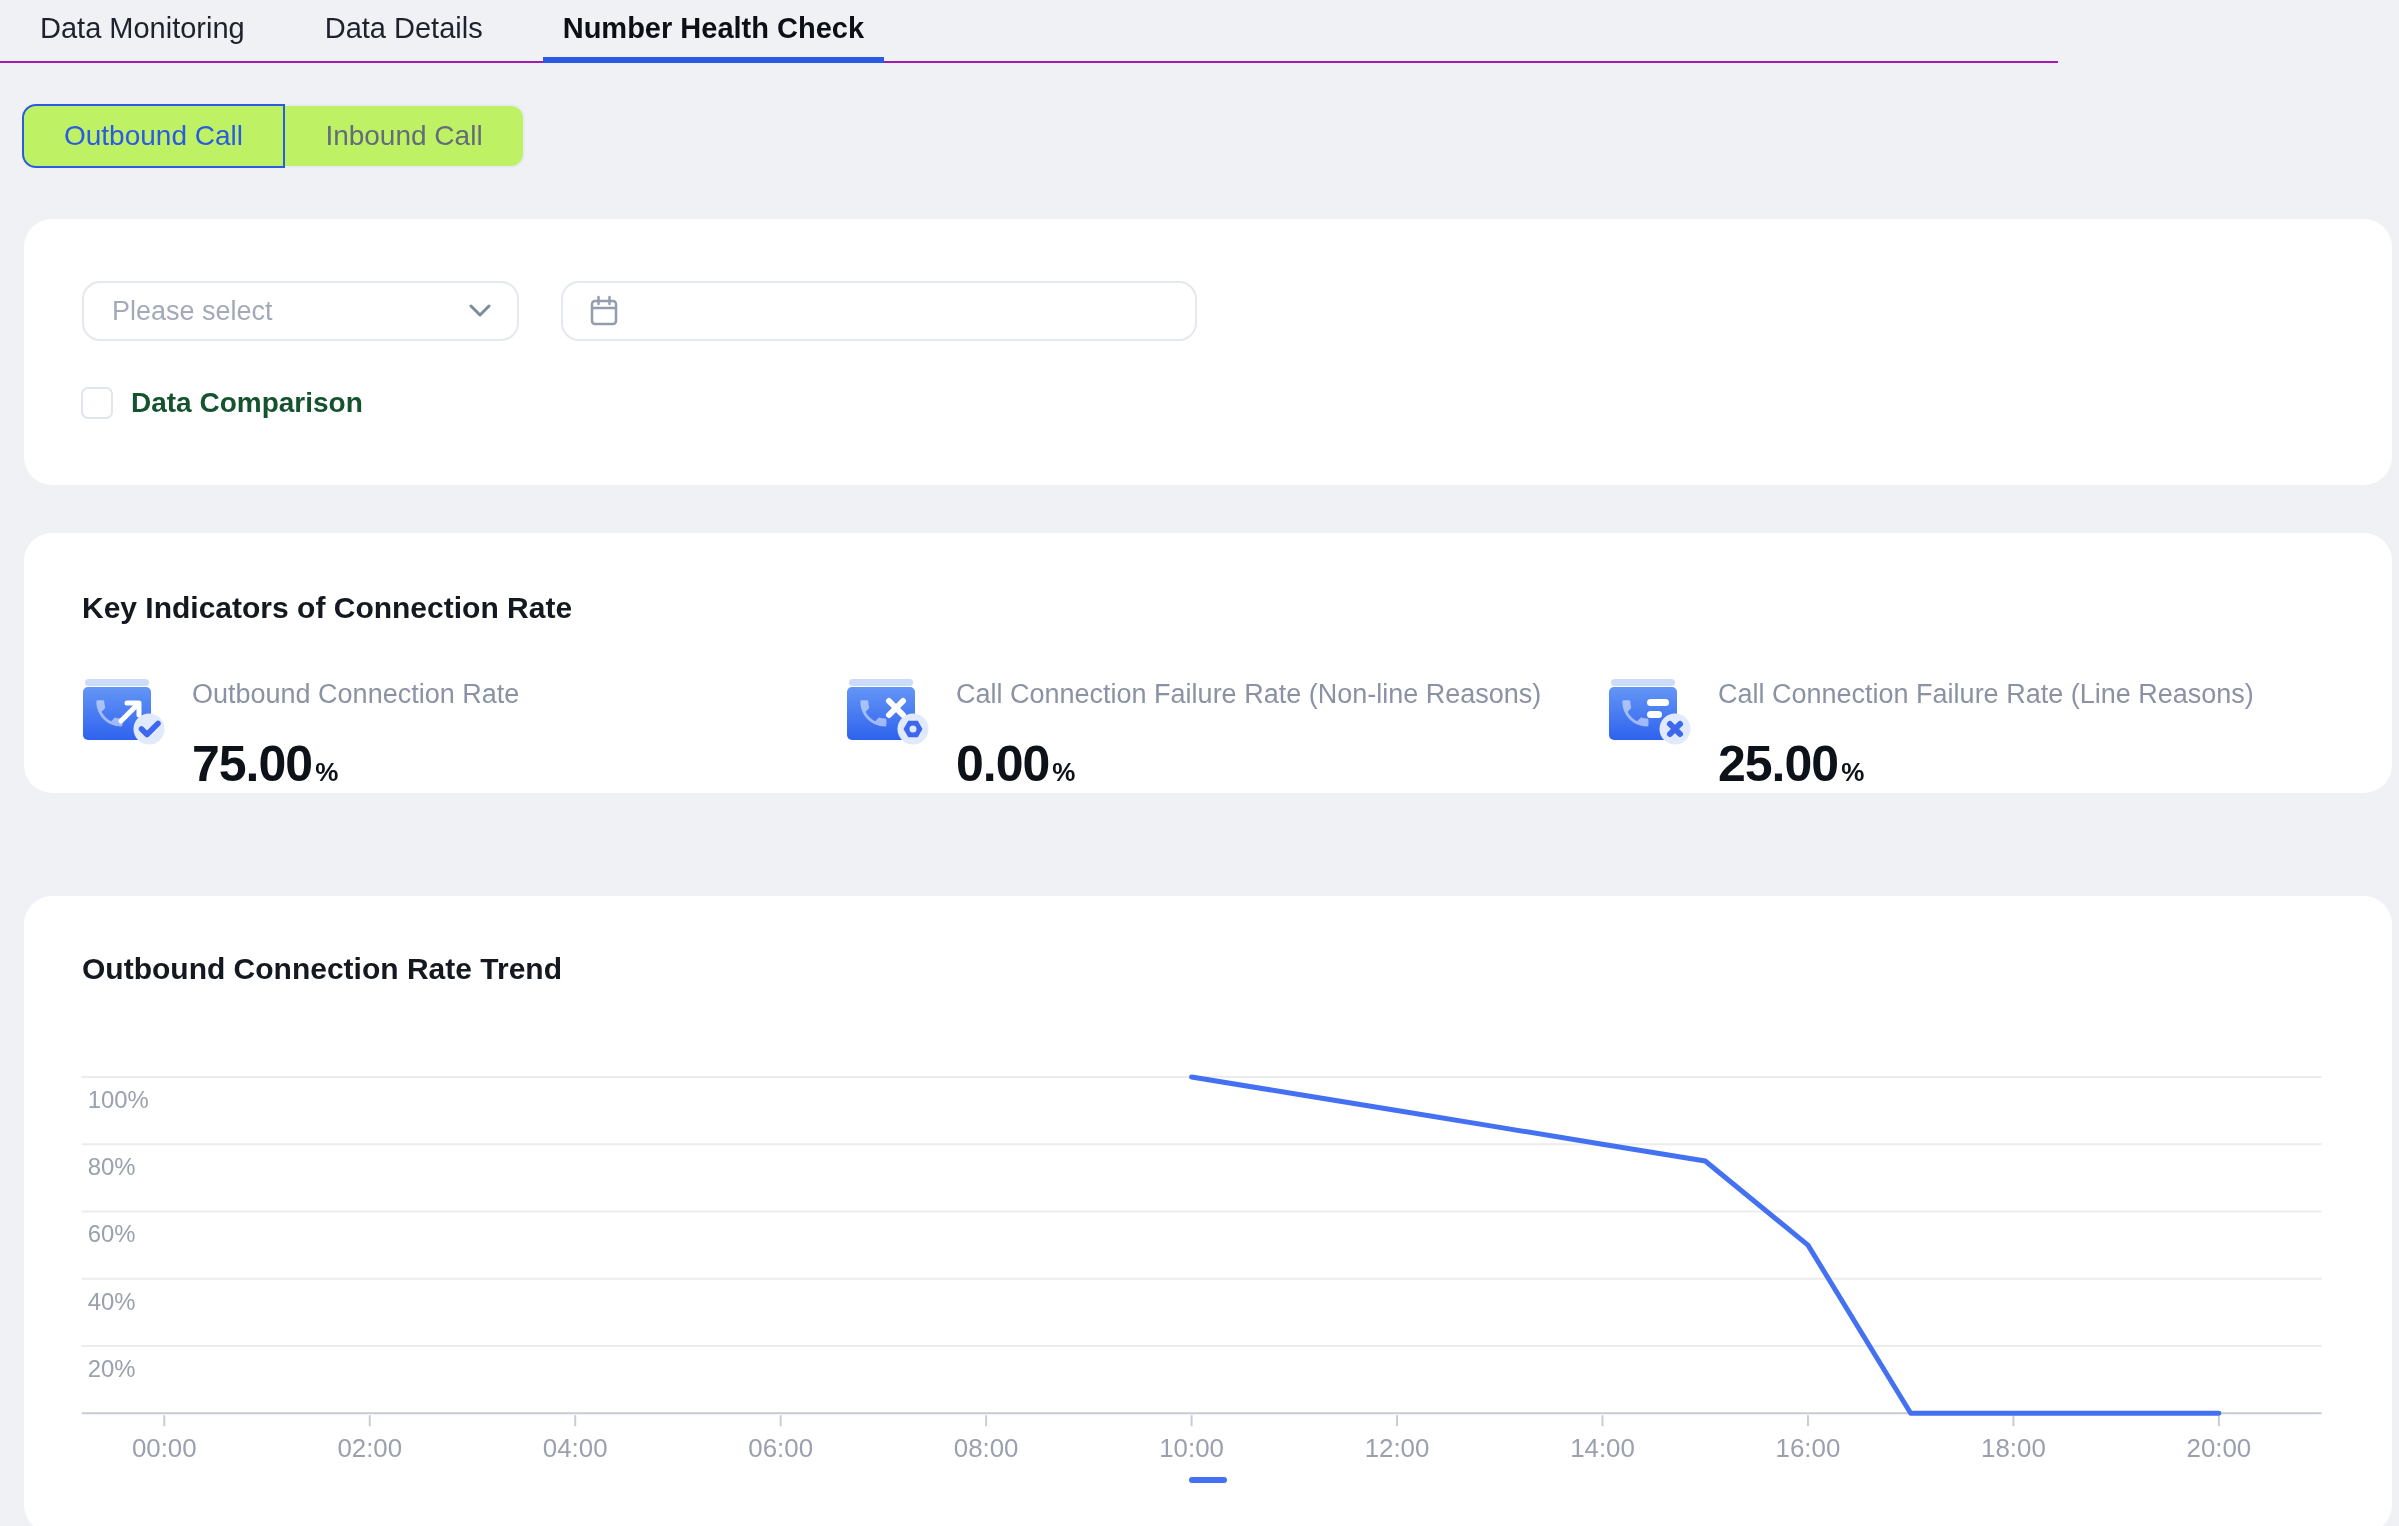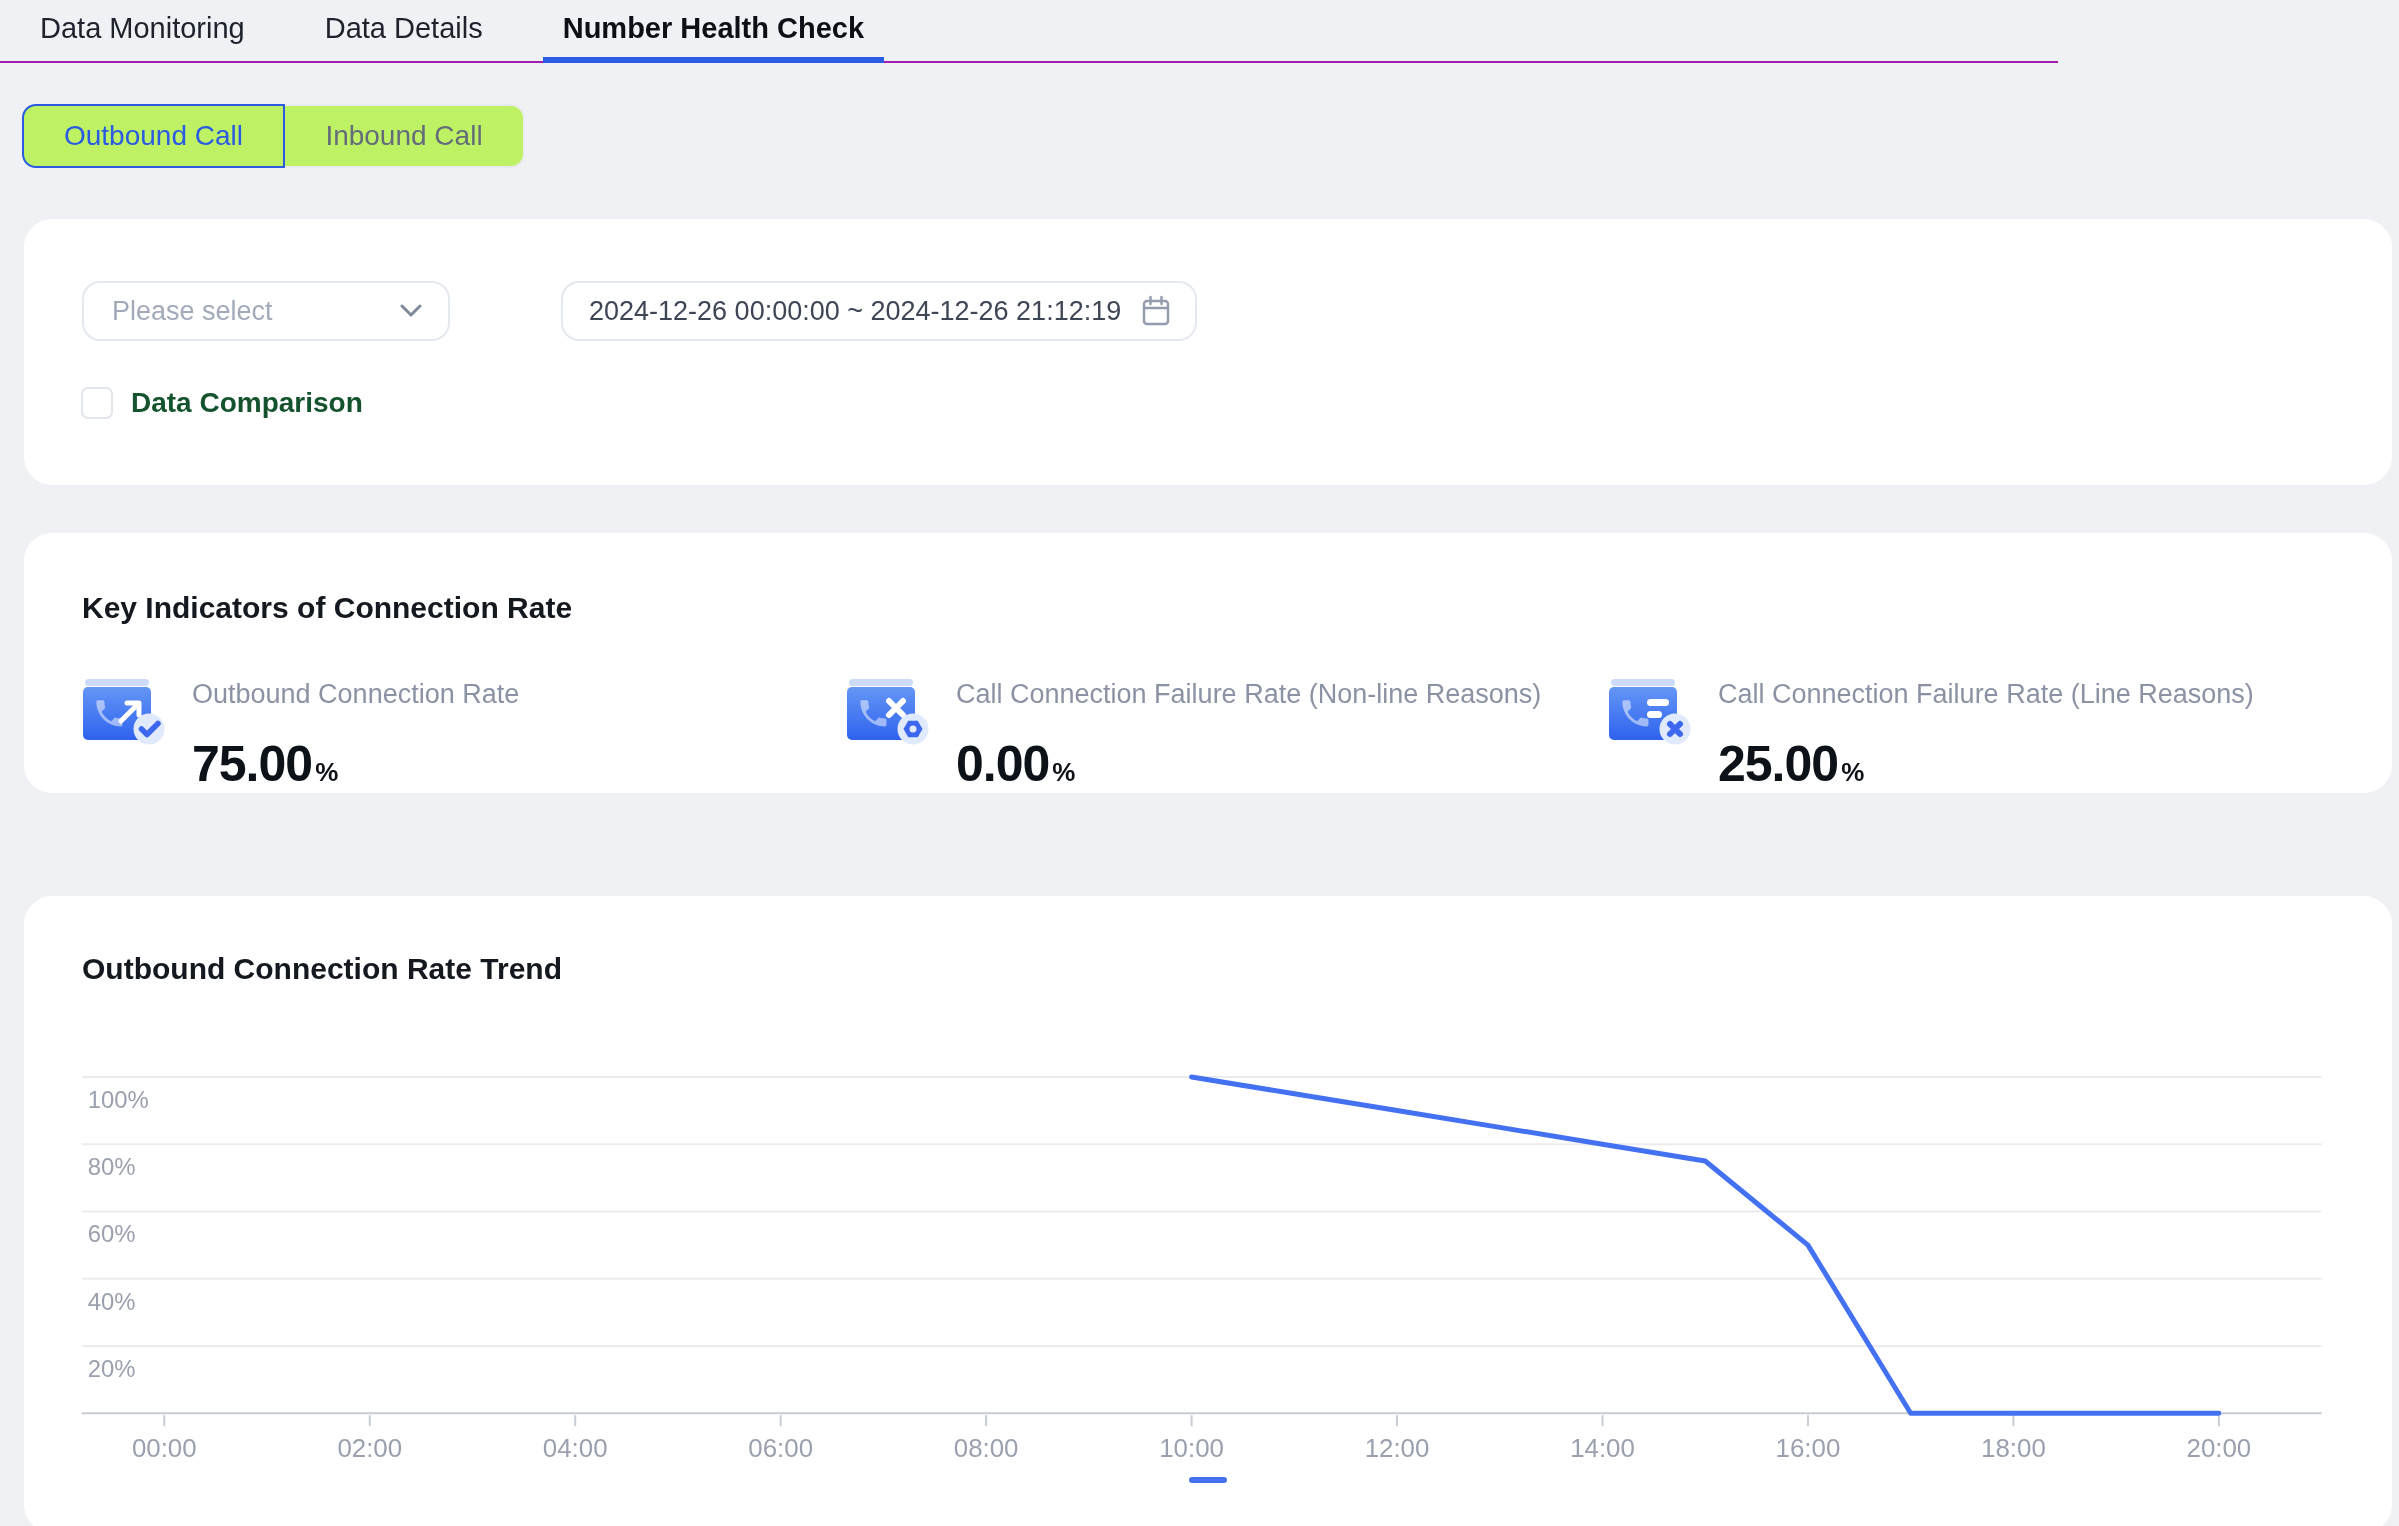--- a/index.html
+++ b/index.html
@@ -43,21 +43,21 @@
     white-space:nowrap;
   }
   .card-kpi .card-title { top:58px; }
   .card-chart .card-title { top:56px; }
   
   .field {
     position:absolute; height:60px; border:2px solid #e4e8ef; border-radius:18px;
     background:#fff; display:flex; align-items:center; justify-content:space-between;
     font-size:27px; cursor:pointer;
   }
-  .select-box { left:58px; top:62px; width:368px; padding:0 26px 0 28px; color:#a2aab9; }
+  .select-box { left:58px; top:62px; width:437px; padding:0 26px 0 28px; color:#a2aab9; }
   .date-box   { left:537px; top:62px; width:636px; padding:0 24px 0 26px; color:#3e4555; }
   .compare-row { position:absolute; left:57px; top:168px; display:flex; align-items:center; gap:18px; }
   .checkbox {
     width:32px; height:32px; border:2px solid #e1e5ec; border-radius:7px; background:#fff; cursor:pointer;
   }
   .compare-label { font-size:28px; font-weight:bold; color:#14532d; }
   
   .kpi-item { position:absolute; top:146px; display:flex; gap:23px; }
   .kpi-1 { left:59px; } .kpi-2 { left:823px; } .kpi-3 { left:1585px; }
   .kpi-label { font-size:27px; color:#8a92a3; line-height:30px; white-space:nowrap; }
@@ -92,21 +92,20 @@
   <div class="card card-filter">
     <div class="field select-box">
       <span>Please select</span>
       <span style="display:flex;">
         <svg width="22" height="14" viewBox="0 0 22 14">
           <path d="M2 2 L11 11 L20 2" fill="none" stroke="#7f8a9b" stroke-width="3" stroke-linecap="round" stroke-linejoin="round"></path>
         </svg>
       </span>
     </div>
     <div class="field date-box">
-      <span>2024-12-26 00:00:00 ~ 2024-12-26 21:12:19</span>
       <span style="display:flex;">
         <svg width="30" height="32" viewBox="0 0 30 32">
           <rect x="3" y="6" width="24" height="23" rx="3" fill="none" stroke="#949dae" stroke-width="2.5"></rect>
           <line x1="9.5" y1="2" x2="9.5" y2="9" stroke="#949dae" stroke-width="2.5" stroke-linecap="round"></line>
           <line x1="20.5" y1="2" x2="20.5" y2="9" stroke="#949dae" stroke-width="2.5" stroke-linecap="round"></line>
           <line x1="3" y1="13" x2="27" y2="13" stroke="#949dae" stroke-width="2.5"></line>
         </svg>
       </span>
     </div>
     <div class="compare-row">

